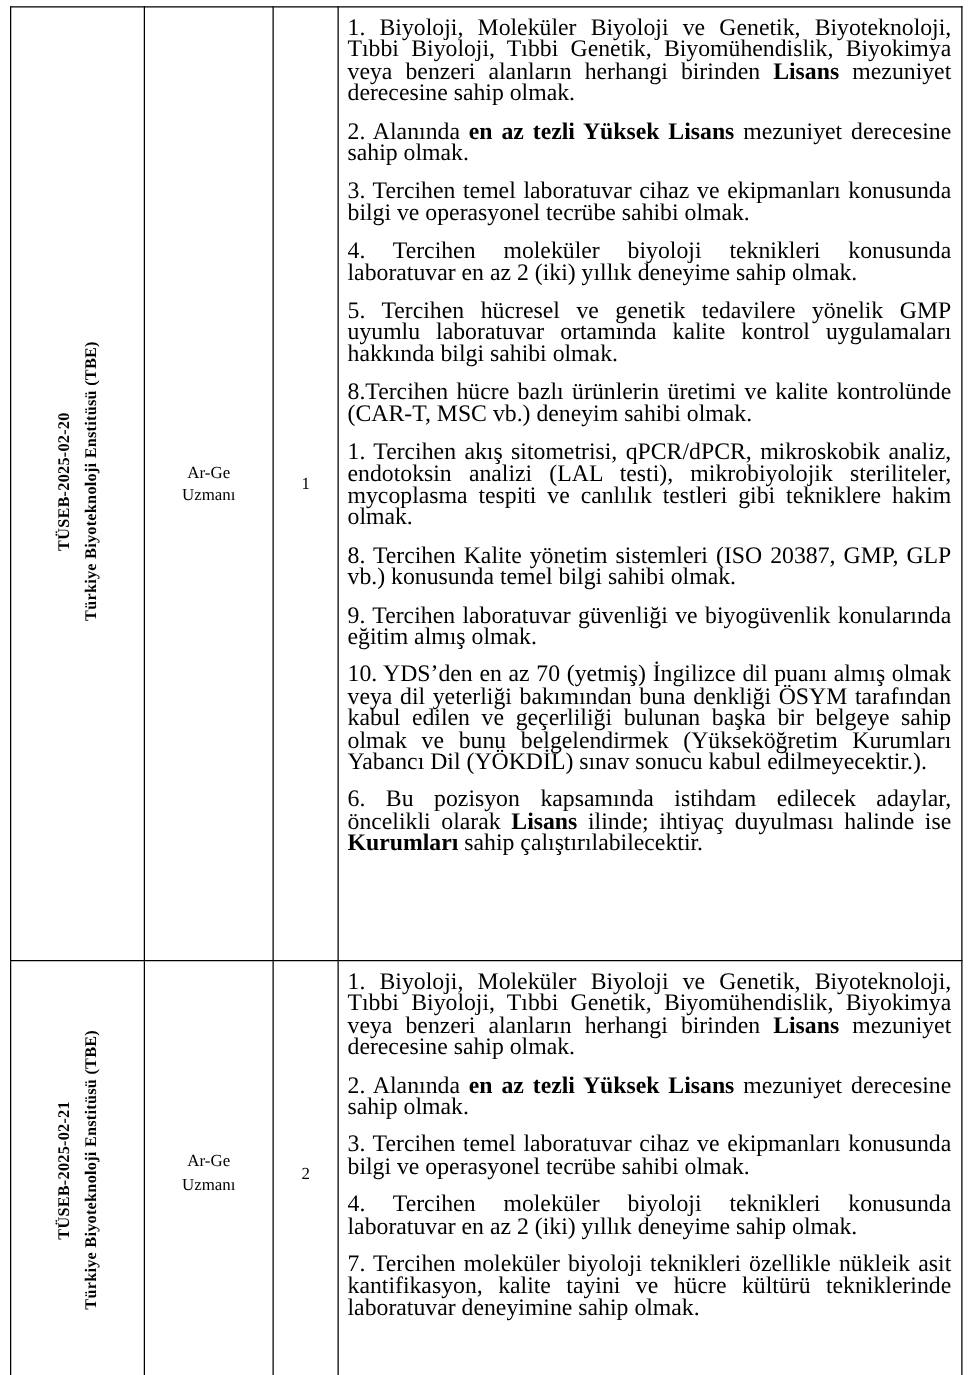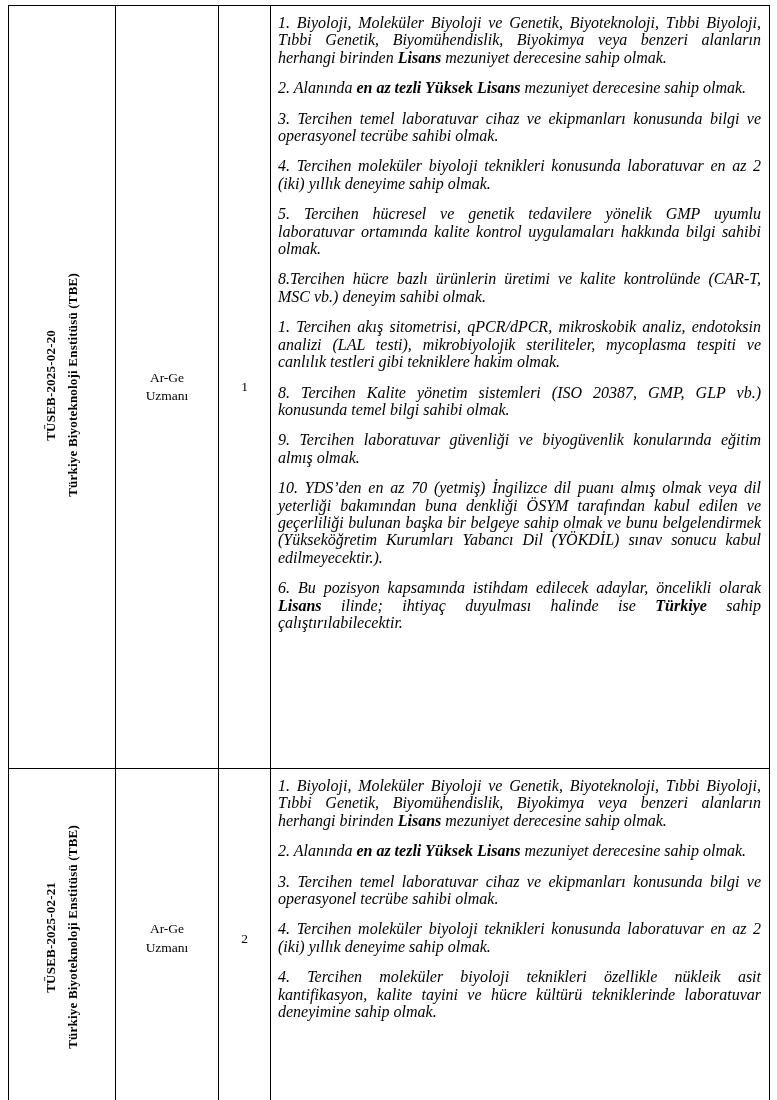--- a/index.html
+++ b/index.html
@@ -46,24 +46,23 @@
   .pos-wrap { display: inline-block; width: 58px; line-height: 1.35; }
 
   td.count-cell {
     text-align: center;
     font-size: 13.5px;
   }
 
   td.req-cell {
     vertical-align: top;
     padding: 8px 8px 6px 7px;
-    font-size: 16px;
+    font-size: 19px;
     line-height: 17.4px;
     text-align: justify;
-    font-style: italic;
   }
   p.req { margin: 0 0 13px 0; }
   p.req:last-child { margin-bottom: 0; }
   p.req b { font-weight: 700; }
 </style>
 </head>
 <body>
 
 <table class="jobs">
   <colgroup>
@@ -91,21 +90,21 @@
             <p class="req"><span>1. Biyoloji, Moleküler Biyoloji ve Genetik, Biyoteknoloji, Tıbbi Biyoloji, Tıbbi Genetik, Biyomühendislik, Biyokimya veya benzeri alanların herhangi birinden </span><b>Lisans</b><span> mezuniyet derecesine sahip olmak.</span></p>
             <p class="req"><span>2.  Alanında </span><b>en az tezli Yüksek Lisans</b><span> mezuniyet derecesine sahip olmak.</span></p>
             <p class="req"><span>3. Tercihen temel laboratuvar cihaz ve ekipmanları konusunda bilgi ve operasyonel tecrübe sahibi olmak.</span></p>
             <p class="req"><span>4. Tercihen moleküler biyoloji teknikleri konusunda laboratuvar en az 2 (iki) yıllık deneyime sahip olmak.</span></p>
             <p class="req"><span>5. Tercihen hücresel ve genetik tedavilere yönelik GMP uyumlu laboratuvar ortamında kalite kontrol uygulamaları hakkında bilgi sahibi olmak.</span></p>
             <p class="req"><span>8.Tercihen hücre bazlı ürünlerin üretimi ve kalite kontrolünde (CAR-T, MSC vb.) deneyim sahibi olmak.</span></p>
             <p class="req"><span>1. Tercihen akış sitometrisi, qPCR/dPCR, mikroskobik analiz, endotoksin analizi (LAL testi), mikrobiyolojik steriliteler, mycoplasma tespiti ve canlılık testleri gibi tekniklere hakim olmak.</span></p>
             <p class="req"><span>8. Tercihen Kalite yönetim sistemleri (ISO 20387, GMP, GLP vb.) konusunda temel bilgi sahibi olmak.</span></p>
             <p class="req"><span>9. Tercihen laboratuvar güvenliği ve biyogüvenlik konularında eğitim almış olmak.</span></p>
             <p class="req"><span>10.  YDS’den en az 70 (yetmiş) İngilizce dil puanı almış olmak veya dil yeterliği bakımından buna denkliği ÖSYM tarafından kabul edilen ve geçerliliği bulunan başka bir belgeye sahip olmak ve bunu belgelendirmek (Yükseköğretim Kurumları Yabancı Dil (YÖKDİL) sınav sonucu kabul edilmeyecektir.).</span></p>
-            <p class="req"><span>6.  Bu pozisyon kapsamında istihdam edilecek adaylar, öncelikli olarak </span><b>Lisans</b><span> ilinde; ihtiyaç duyulması halinde ise </span><b>Türkiye</b><span> sahip çalıştırılabilecektir.</span></p>
+            <p class="req"><span>6.  Bu pozisyon kapsamında istihdam edilecek adaylar, öncelikli olarak </span><b>Lisans</b><span> ilinde; ihtiyaç duyulması halinde ise </span><b>Kurumları</b><span> sahip çalıştırılabilecektir.</span></p>
           </div>
       </td>
     </tr>
     <tr style="height:340px;">
       <td class="code-cell">
         <div class="vert">
           <div class="vline">TÜSEB-2025-02-21</div>
           <div class="vline">Türkiye Biyoteknoloji Enstitüsü (TBE)</div>
         </div>
       </td>
@@ -114,18 +113,18 @@
       </td>
       <td class="count-cell">
         <span>2</span>
       </td>
       <td class="req-cell">
         <div>
             <p class="req"><span>1. Biyoloji, Moleküler Biyoloji ve Genetik, Biyoteknoloji, Tıbbi Biyoloji, Tıbbi Genetik, Biyomühendislik, Biyokimya veya benzeri alanların herhangi birinden </span><b>Lisans</b><span> mezuniyet derecesine sahip olmak.</span></p>
             <p class="req"><span>2.  Alanında </span><b>en az tezli Yüksek Lisans</b><span> mezuniyet derecesine sahip olmak.</span></p>
             <p class="req"><span>3. Tercihen temel laboratuvar cihaz ve ekipmanları konusunda bilgi ve operasyonel tecrübe sahibi olmak.</span></p>
             <p class="req"><span>4. Tercihen moleküler biyoloji teknikleri konusunda laboratuvar en az 2 (iki) yıllık deneyime sahip olmak.</span></p>
-            <p class="req"><span>4. Tercihen moleküler biyoloji teknikleri özellikle nükleik asit kantifikasyon, kalite tayini ve hücre kültürü tekniklerinde laboratuvar deneyimine sahip olmak.</span></p>
+            <p class="req"><span>7. Tercihen moleküler biyoloji teknikleri özellikle nükleik asit kantifikasyon, kalite tayini ve hücre kültürü tekniklerinde laboratuvar deneyimine sahip olmak.</span></p>
           </div>
       </td>
     </tr>
   </tbody>
 </table>
 
 </body></html>

